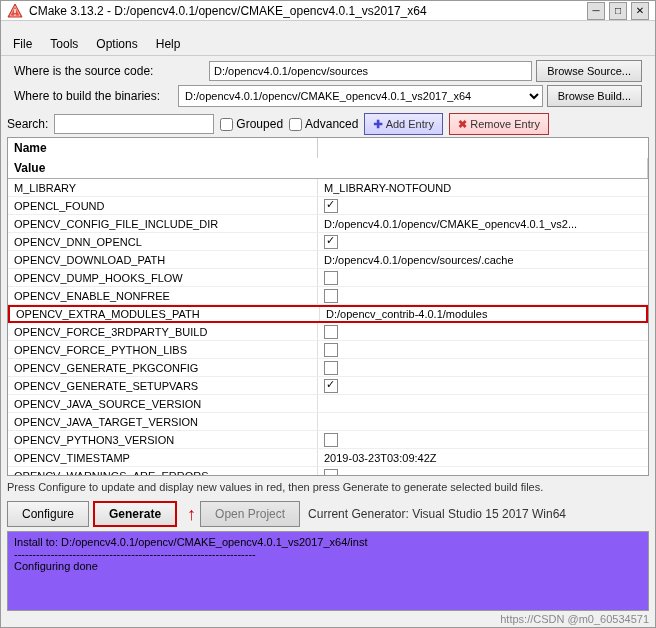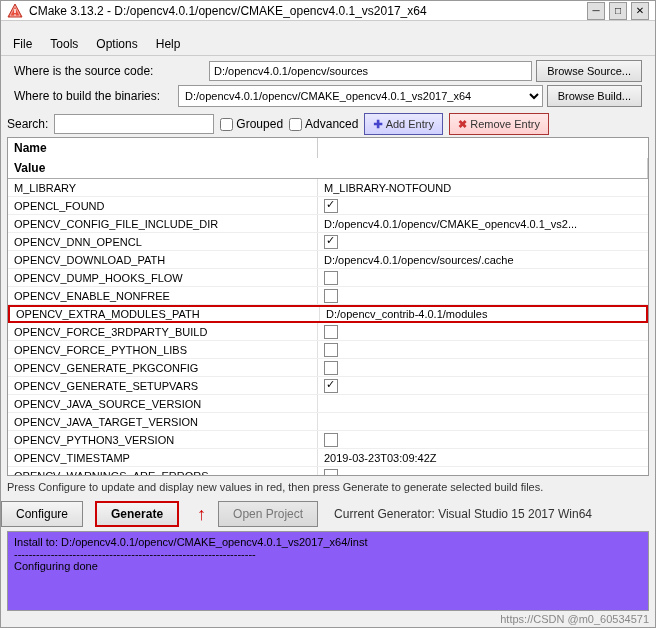--- a/index.html
+++ b/index.html
@@ -213,22 +213,22 @@
     }
     .status-area {
       margin: 4px 6px 2px 6px;
       font-size: 11px;
       color: #333;
       line-height: 1.4;
     }
     .action-row {
       display: flex;
       align-items: center;
-      gap: 12px;
-      padding: 4px 0;
+      gap: 4px;
+      padding: 4px 6px;
     }
     .btn-configure {
       padding: 3px 14px;
       height: 26px;
       border: 1px solid #888;
       background: linear-gradient(to bottom, #f5f5f5, #e0e0e0);
       font-size: 12px;
       cursor: pointer;
     }
     .btn-generate {

